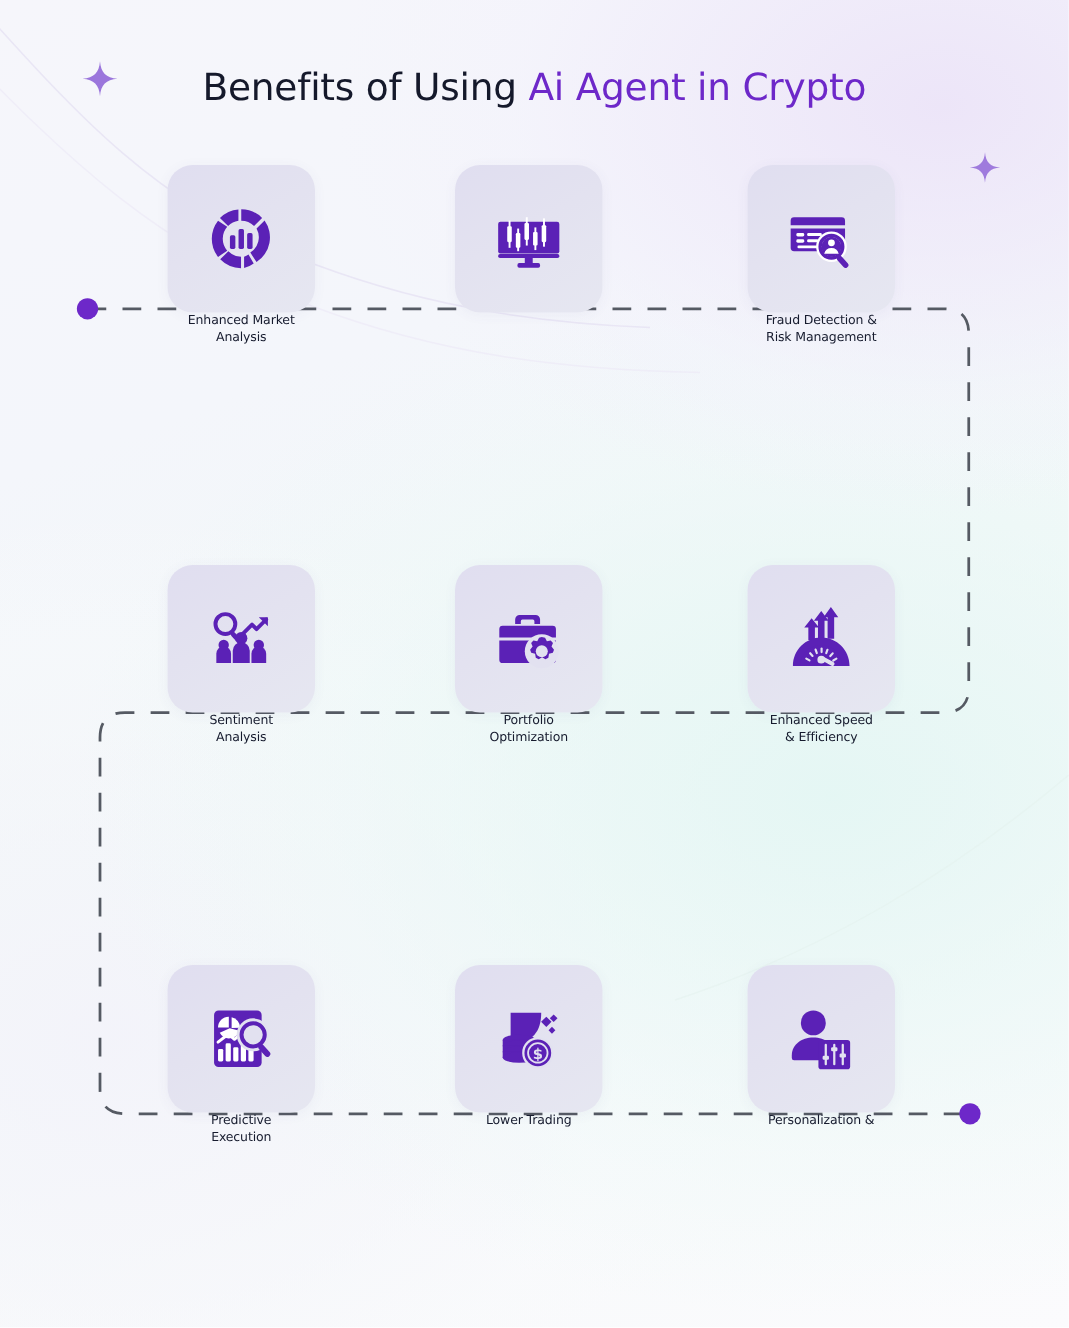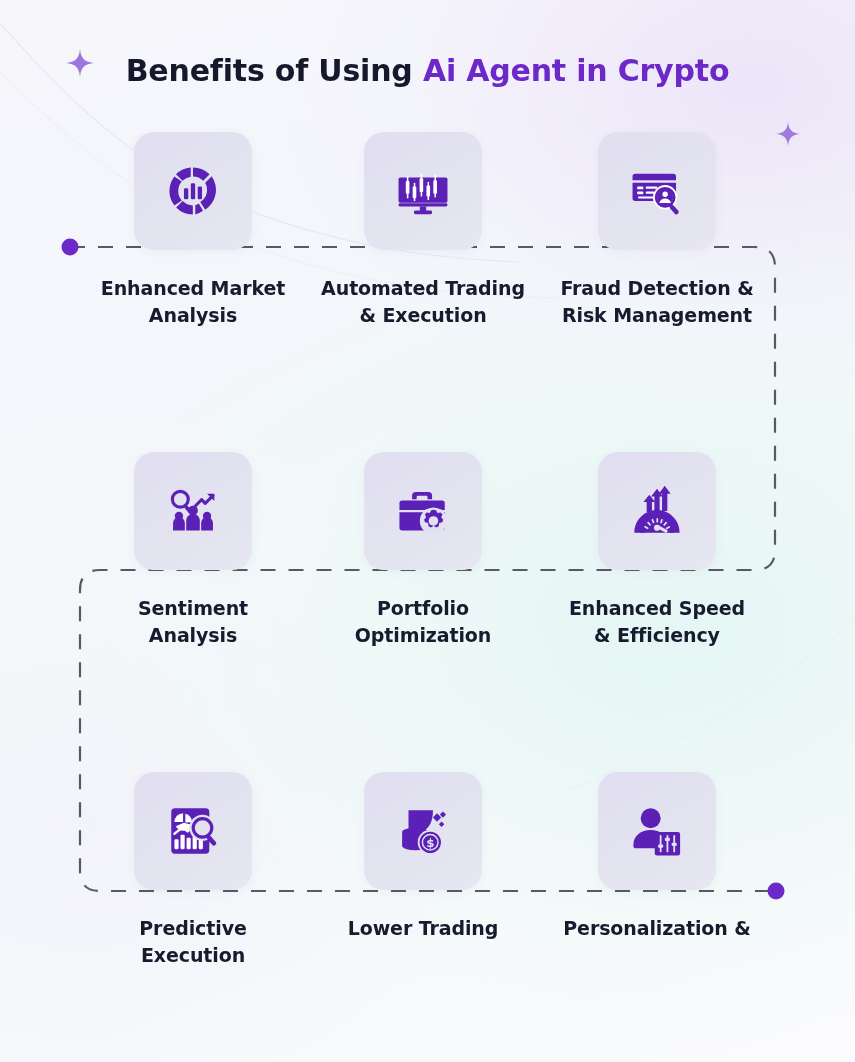--- a/index.html
+++ b/index.html
@@ -32,21 +32,21 @@
   }
 
   
   .title {
     position: absolute;
     top: 52px;
     left: 0;
     width: 855px;
     text-align: center;
     font-size: 30px;
-    font-weight: 700;
+    font-weight: 400;
     letter-spacing: -0.2px;
     line-height: 1.25;
     white-space: nowrap;
   }
   .title .part-dark { color: #15192b; }
   .title .part-accent { color: #6d28c9; }
 
   
   .path-svg {
     position: absolute;
@@ -84,23 +84,22 @@
     border-radius: 20px;
     background: linear-gradient(150deg, #e0def0 0%, #e3e2f0 45%, #e6e7f1 100%);
     display: flex;
     align-items: center;
     justify-content: center;
     box-shadow: 0 2px 10px rgba(80, 70, 140, 0.05);
   }
   .icon-tile svg { display: block; }
 
   .cell-label {
-    margin-top: 25px;
-    font-size: 19px;
-    font-weight: 700;
+    font-size: 10px;
+    font-weight: 400;
     color: #161b2e;
     line-height: 1.42;
     letter-spacing: -0.1px;
   }
   .cell-label .l2 { display: block; }
 
   
   .sparkle {
     position: absolute;
     pointer-events: none;
@@ -174,24 +173,20 @@
             <rect x="21.8" y="23" width="1.7" height="20"></rect>
             <rect x="28.2" y="18" width="4" height="15" rx="1"></rect>
             <rect x="29.4" y="13" width="1.7" height="25"></rect>
             <rect x="35.8" y="26" width="4" height="12" rx="1"></rect>
             <rect x="37" y="22" width="1.7" height="20"></rect>
             <rect x="43.4" y="20" width="4" height="15" rx="1"></rect>
             <rect x="44.6" y="14" width="1.7" height="25"></rect>
           </g>
         </svg>
       </div>
-      <div class="cell-label">
-        <span>Automated Trading</span>
-        <span class="l2">&amp; Execution</span>
-      </div>
     </div>
 
     <div class="cell col2 row0">
       <div class="icon-tile">
         <svg width="58" height="58" viewBox="0 0 64 64">
           <g fill="#5b21b6">
             <path d="M8 13 h42 a3 3 0 0 1 3 3 v4 h-48 v-4 a3 3 0 0 1 3 -3 z"></path>
             <path d="M5 23 h48 v17 a3 3 0 0 1 -3 3 h-42 a3 3 0 0 1 -3 -3 z"></path>
           </g>
           <g fill="#ffffff">

